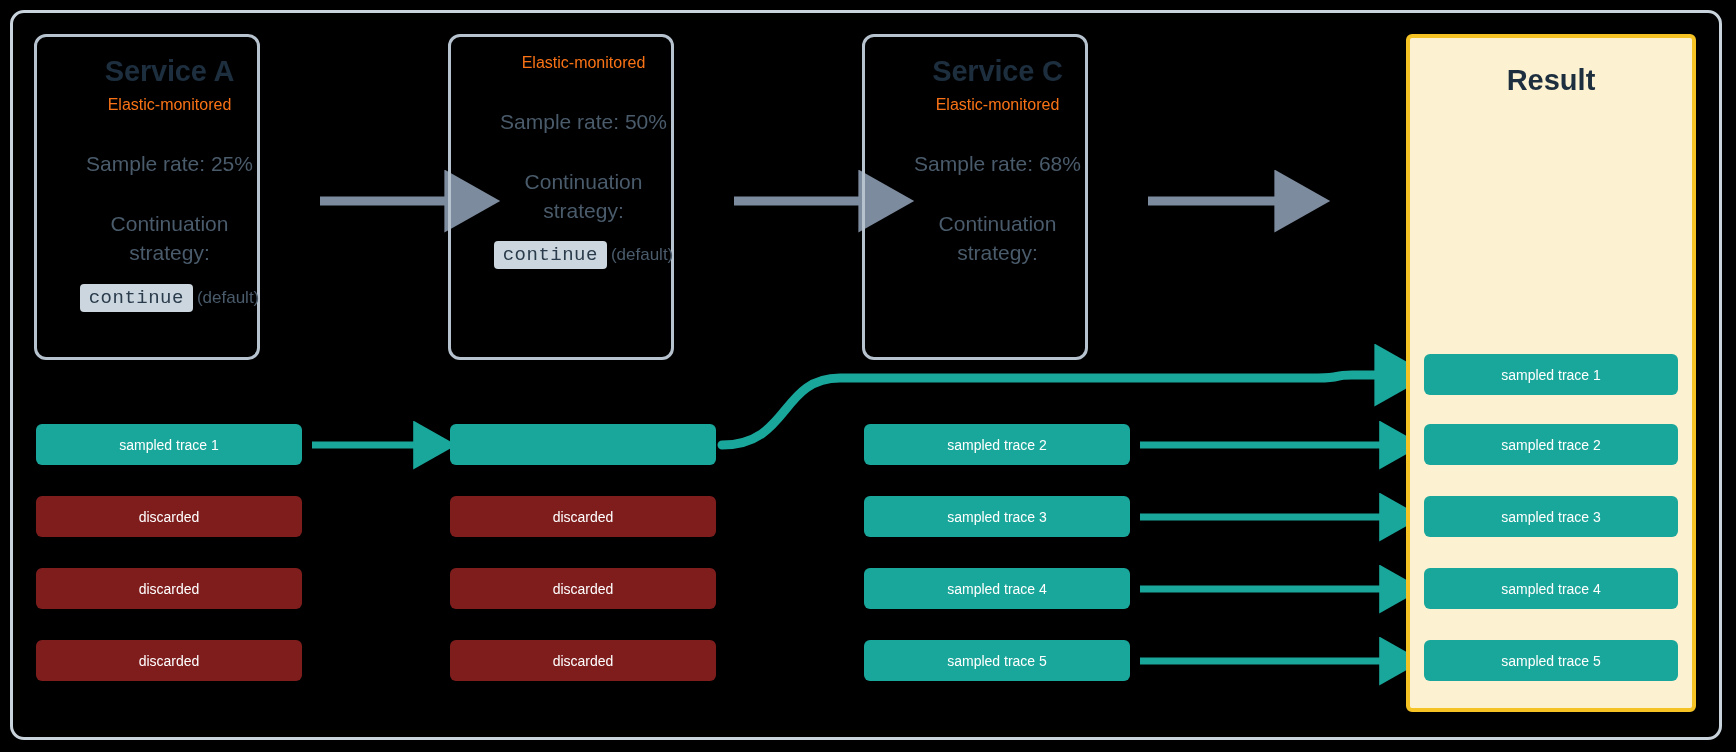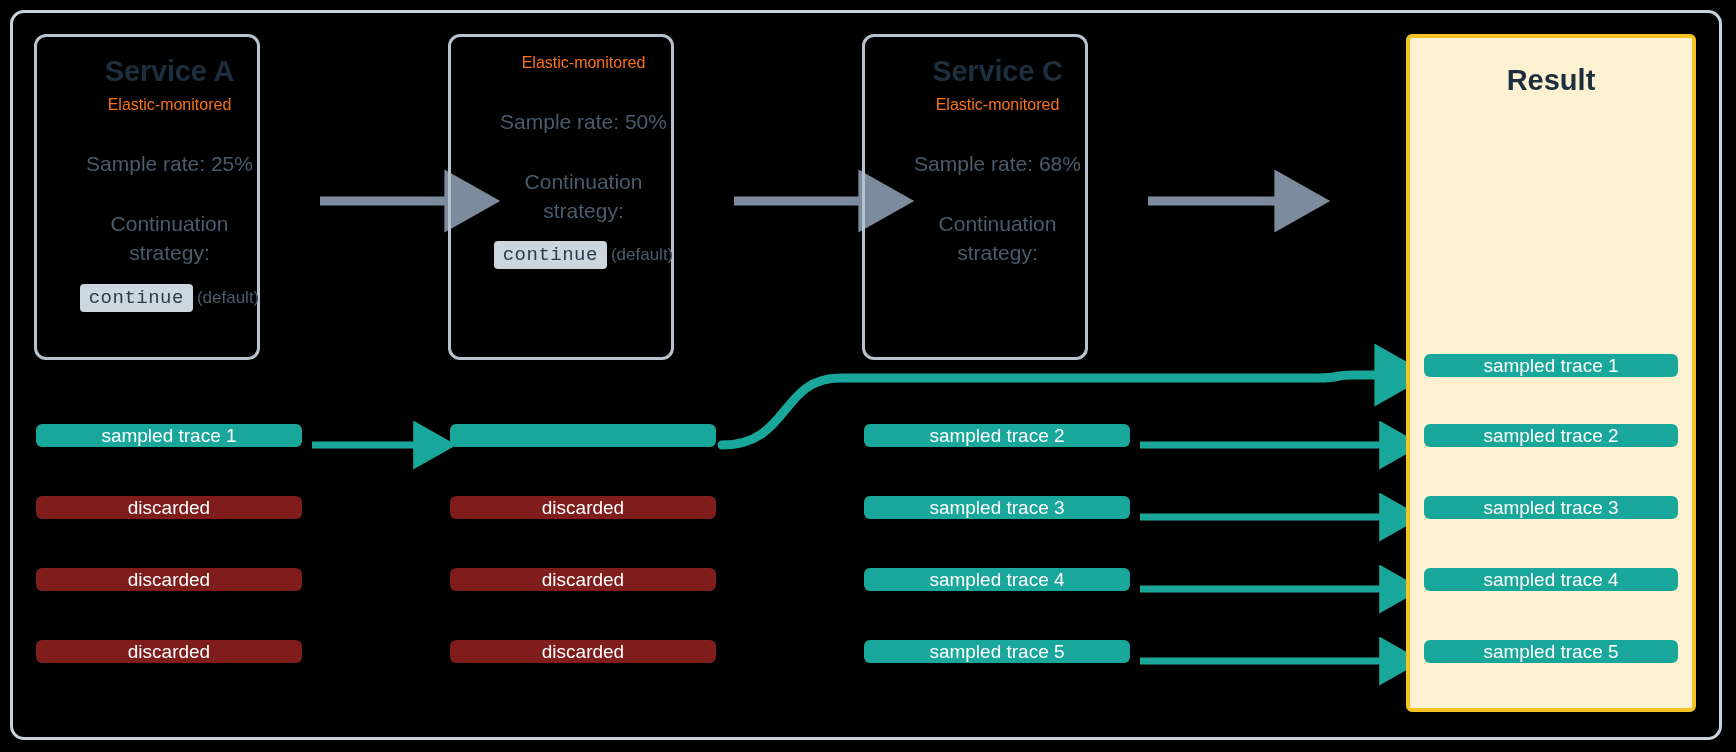--- a/index.html
+++ b/index.html
@@ -28,23 +28,23 @@
 
   #svcA{left:34px;} #svcB{left:448px;} #svcC{left:862px;}
 
   
   .result-panel{position:absolute;left:1406px;top:34px;width:290px;height:678px;
        background:#fcf2d2;border:4px solid #f6c324;border-radius:6px;box-sizing:border-box;}
   .result-title{font-size:29px;font-weight:bold;color:#1d2f3f;text-align:center;
        margin-top:26px;}
 
   
-  .pill{position:absolute;height:23px;border-radius:6px;box-sizing:border-box;
+  .pill{position:absolute;height:41px;border-radius:6px;box-sizing:border-box;
        display:flex;align-items:center;justify-content:center;
-       color:#fff;font-size:19px;line-height:1;}
+       color:#fff;font-size:14px;line-height:1;}
   .pill.teal{background:#1aa79b;}
   .pill.red{background:#7f1d1d;}
   .pill.col1{left:36px;width:266px;}
   .pill.col2{left:450px;width:266px;}
   .pill.col3{left:864px;width:266px;}
   .pill.col4{left:1424px;width:254px;}
 
   
   #arrows{position:absolute;left:0;top:0;width:1736px;height:752px;}
 </style>

